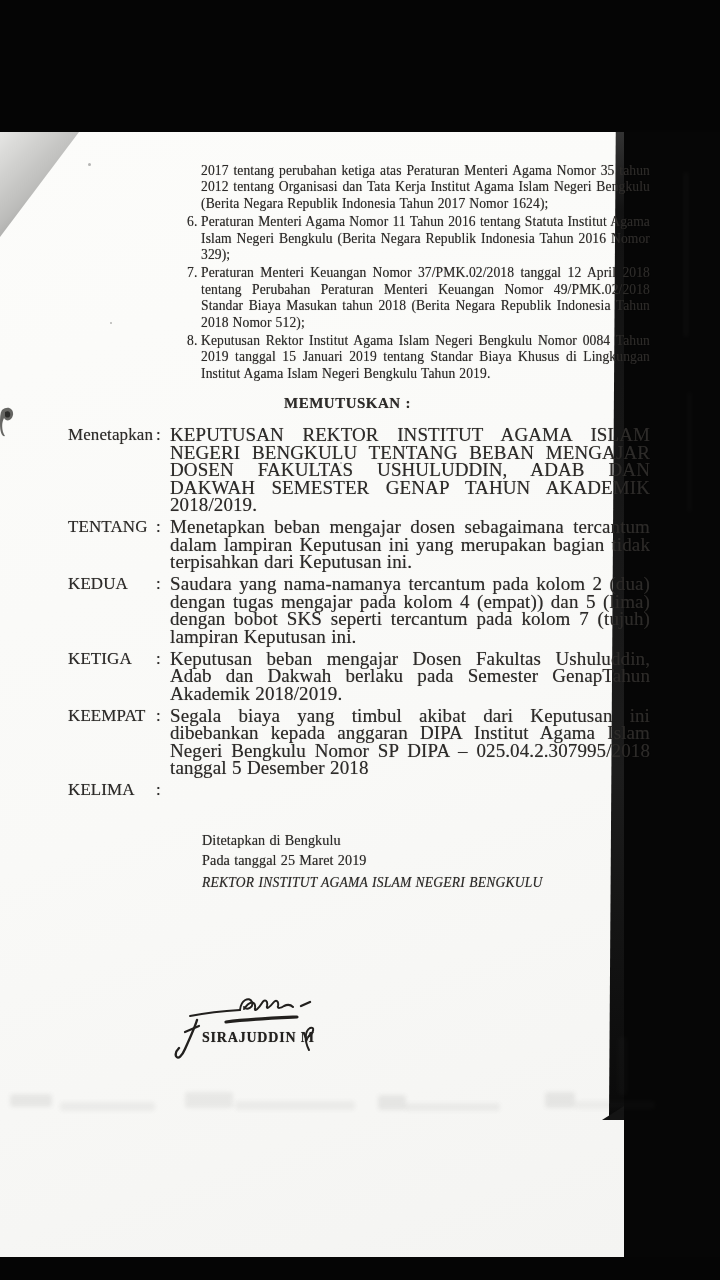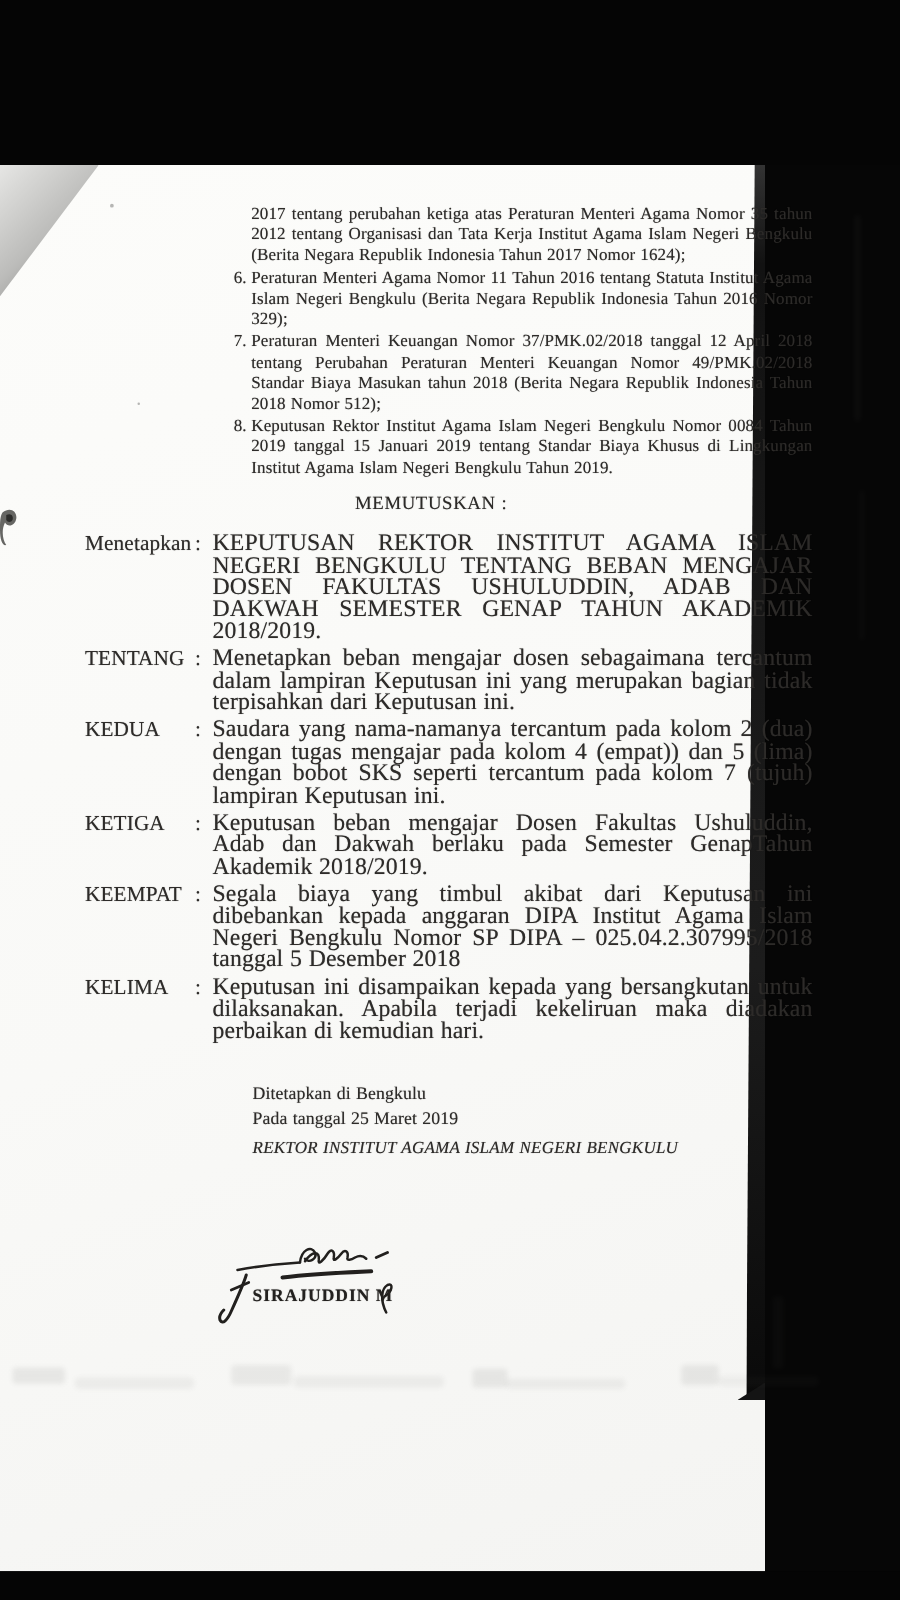--- a/index.html
+++ b/index.html
@@ -3,22 +3,22 @@
 <meta charset="utf-8">
 <style>
   html,body{margin:0;padding:0;}
   body{width:720px;height:1280px;background:#060606;position:relative;overflow:hidden;
        font-family:"Liberation Serif","DejaVu Serif",serif;}
   .screen{position:absolute;inset:0;}
   .bar{position:absolute;left:0;width:720px;background:#050505;}
   .bar.top{top:0;height:132px;}
   .bar.bottom{top:1257px;height:23px;}
 
-  .page{position:absolute;left:0;top:132px;width:580px;height:1125px;
-        background:linear-gradient(160deg,#fcfcfa 0%,#f9f9f7 55%,#f4f4f2 100%);padding-left:32px;}
+  .page{position:absolute;left:0;top:132px;width:624px;height:1125px;
+        background:linear-gradient(160deg,#fcfcfa 0%,#f9f9f7 55%,#f4f4f2 100%);}
 
   
   .fold{position:absolute;left:0;top:0;width:79px;height:105px;
         background:linear-gradient(135deg,#e6e6e4 0%,#bcbcba 50%,#767674 98%);
         clip-path:polygon(0 0,100% 0,0 100%);}
 
   
   .edge-strip{position:absolute;right:0;top:0;width:15px;height:986px;
         background:linear-gradient(to bottom,#333 0%,#121212 8%,#1c1c1c 65%,#0a0a0a 100%);
         clip-path:polygon(45% 0,100% 0,100% 100%,0 100%);
@@ -33,21 +33,21 @@
            color:#2d2b29;text-shadow:0 0 .7px rgba(45,43,41,.55);filter:blur(.22px);
            letter-spacing:.1px;word-spacing:.5px;}
   .cont,.ctext{font-size:13.6px;line-height:16.4px;margin:0;text-align:justify;}
   .consider{margin-left:119px;}
   .cont{margin-left:14px;}
   .citem{display:flex;margin-top:2px;}
   .cnum{flex:0 0 14px;font-size:13.6px;line-height:16.4px;}
   .ctext{flex:1;}
 
   .heading{display:inline-block;margin:12px 0 0 216px;font-size:15px;line-height:18px;
-           font-weight:normal;letter-spacing:.5px;}
+           font-weight:bold;letter-spacing:.5px;}
 
   .rows{margin-top:14px;}
   .drow{display:grid;grid-template-columns:88px 14px 1fr;margin-bottom:4.5px;}
   .dlabel,.dcolon{font-size:17px;line-height:17.5px;}
   .dtext{font-size:19px;line-height:17.5px;margin:0;text-align:justify;}
 
   .closing{margin-top:31px;margin-left:134px;font-size:14.2px;line-height:20.5px;}
   .rektor{margin-top:2px;font-size:13.6px;letter-spacing:.2px;font-style:italic;}
 
   .sigblock{position:absolute;left:150px;top:856px;width:250px;height:95px;filter:blur(.2px);}
@@ -129,21 +129,20 @@
           <p class="dtext">Keputusan beban mengajar Dosen Fakultas Ushuluddin, Adab dan Dakwah berlaku pada Semester GenapTahun Akademik 2018/2019.</p>
         </div>
         <div class="drow">
           <span class="dlabel">KEEMPAT</span>
           <span class="dcolon">:</span>
           <p class="dtext">Segala biaya yang timbul akibat dari Keputusan ini dibebankan kepada anggaran DIPA Institut Agama Islam Negeri Bengkulu Nomor SP DIPA – 025.04.2.307995/2018 tanggal 5 Desember 2018</p>
         </div>
         <div class="drow">
           <span class="dlabel">KELIMA</span>
           <span class="dcolon">:</span>
-          <p class="dtext">Keputusan ini disampaikan kepada yang bersangkutan untuk dilaksanakan. Apabila terjadi kekeliruan maka diadakan perbaikan di kemudian hari.</p>
         </div>
       </div>
 
       <div class="closing">
         <div>Ditetapkan di Bengkulu</div>
         <div>Pada tanggal 25 Maret 2019</div>
         <div class="rektor">REKTOR INSTITUT AGAMA ISLAM NEGERI BENGKULU</div>
       </div>
     </div>
 

